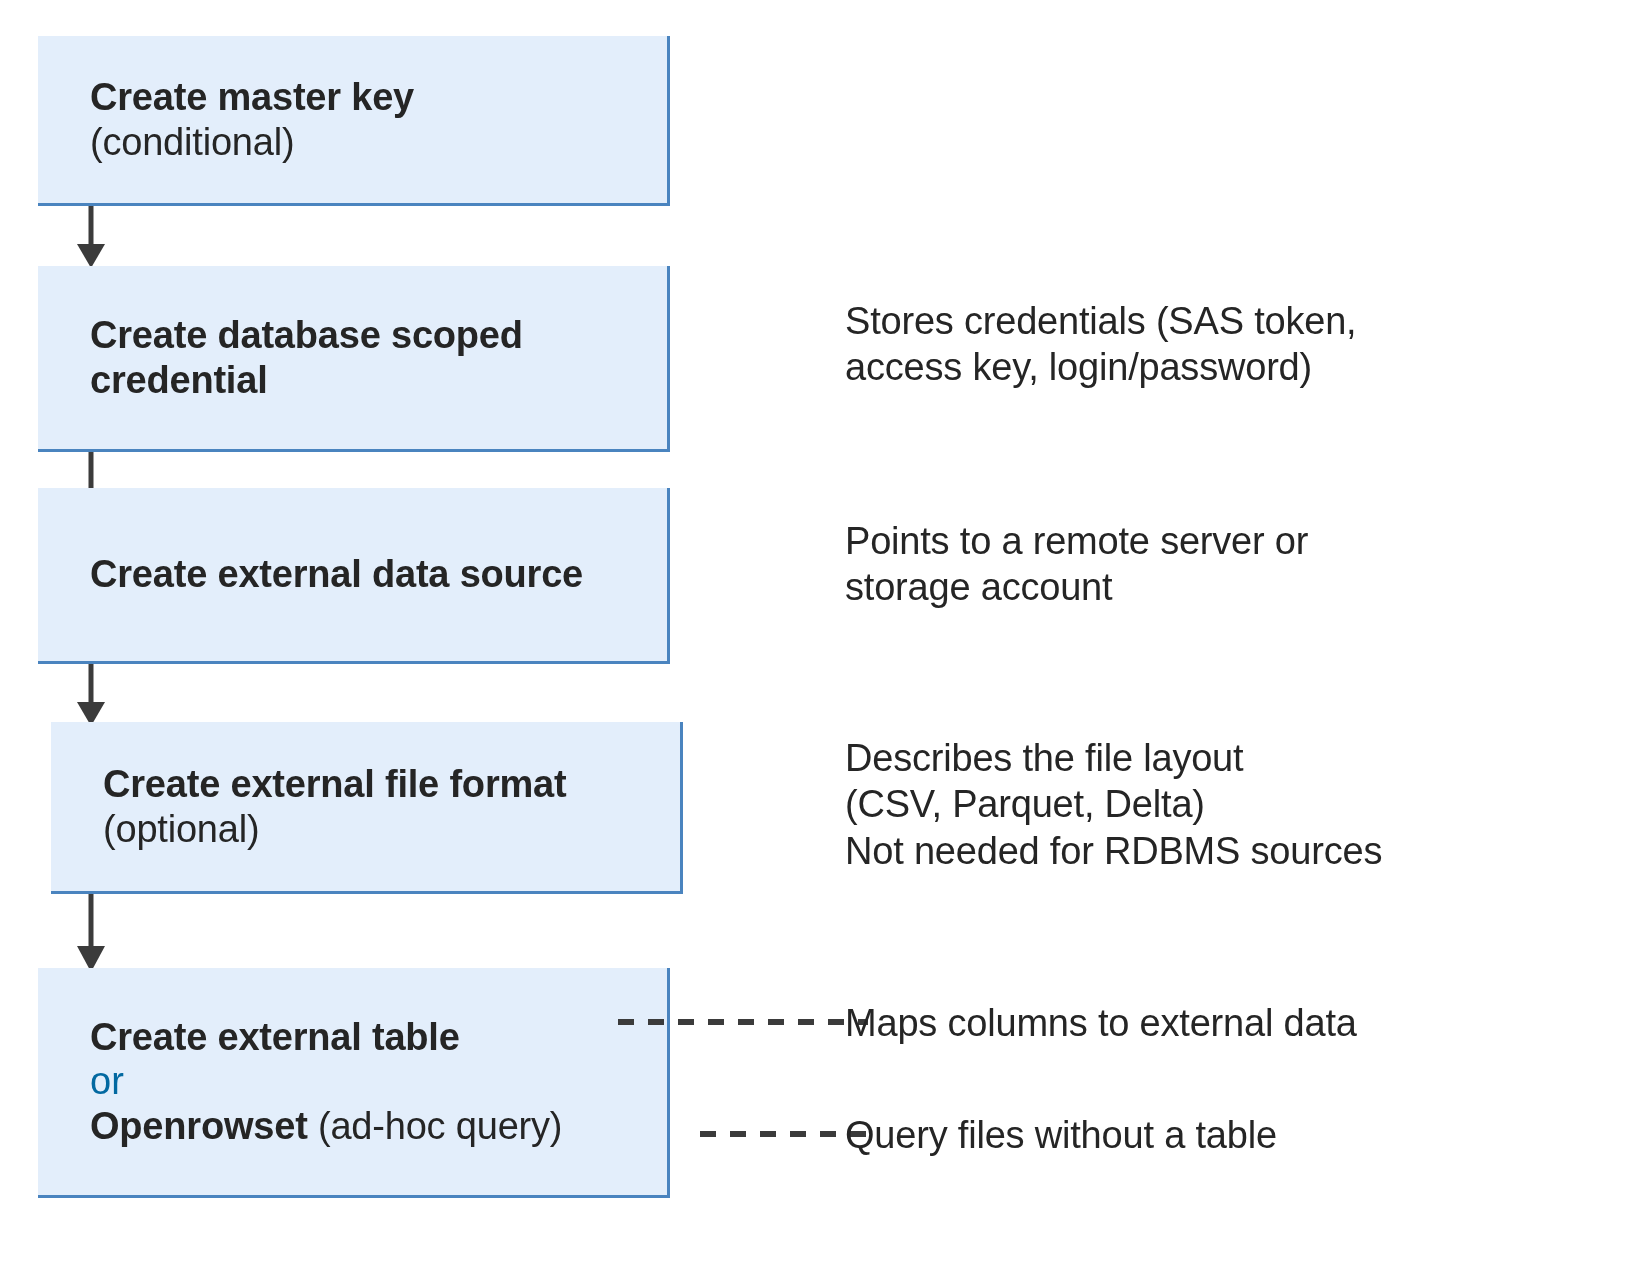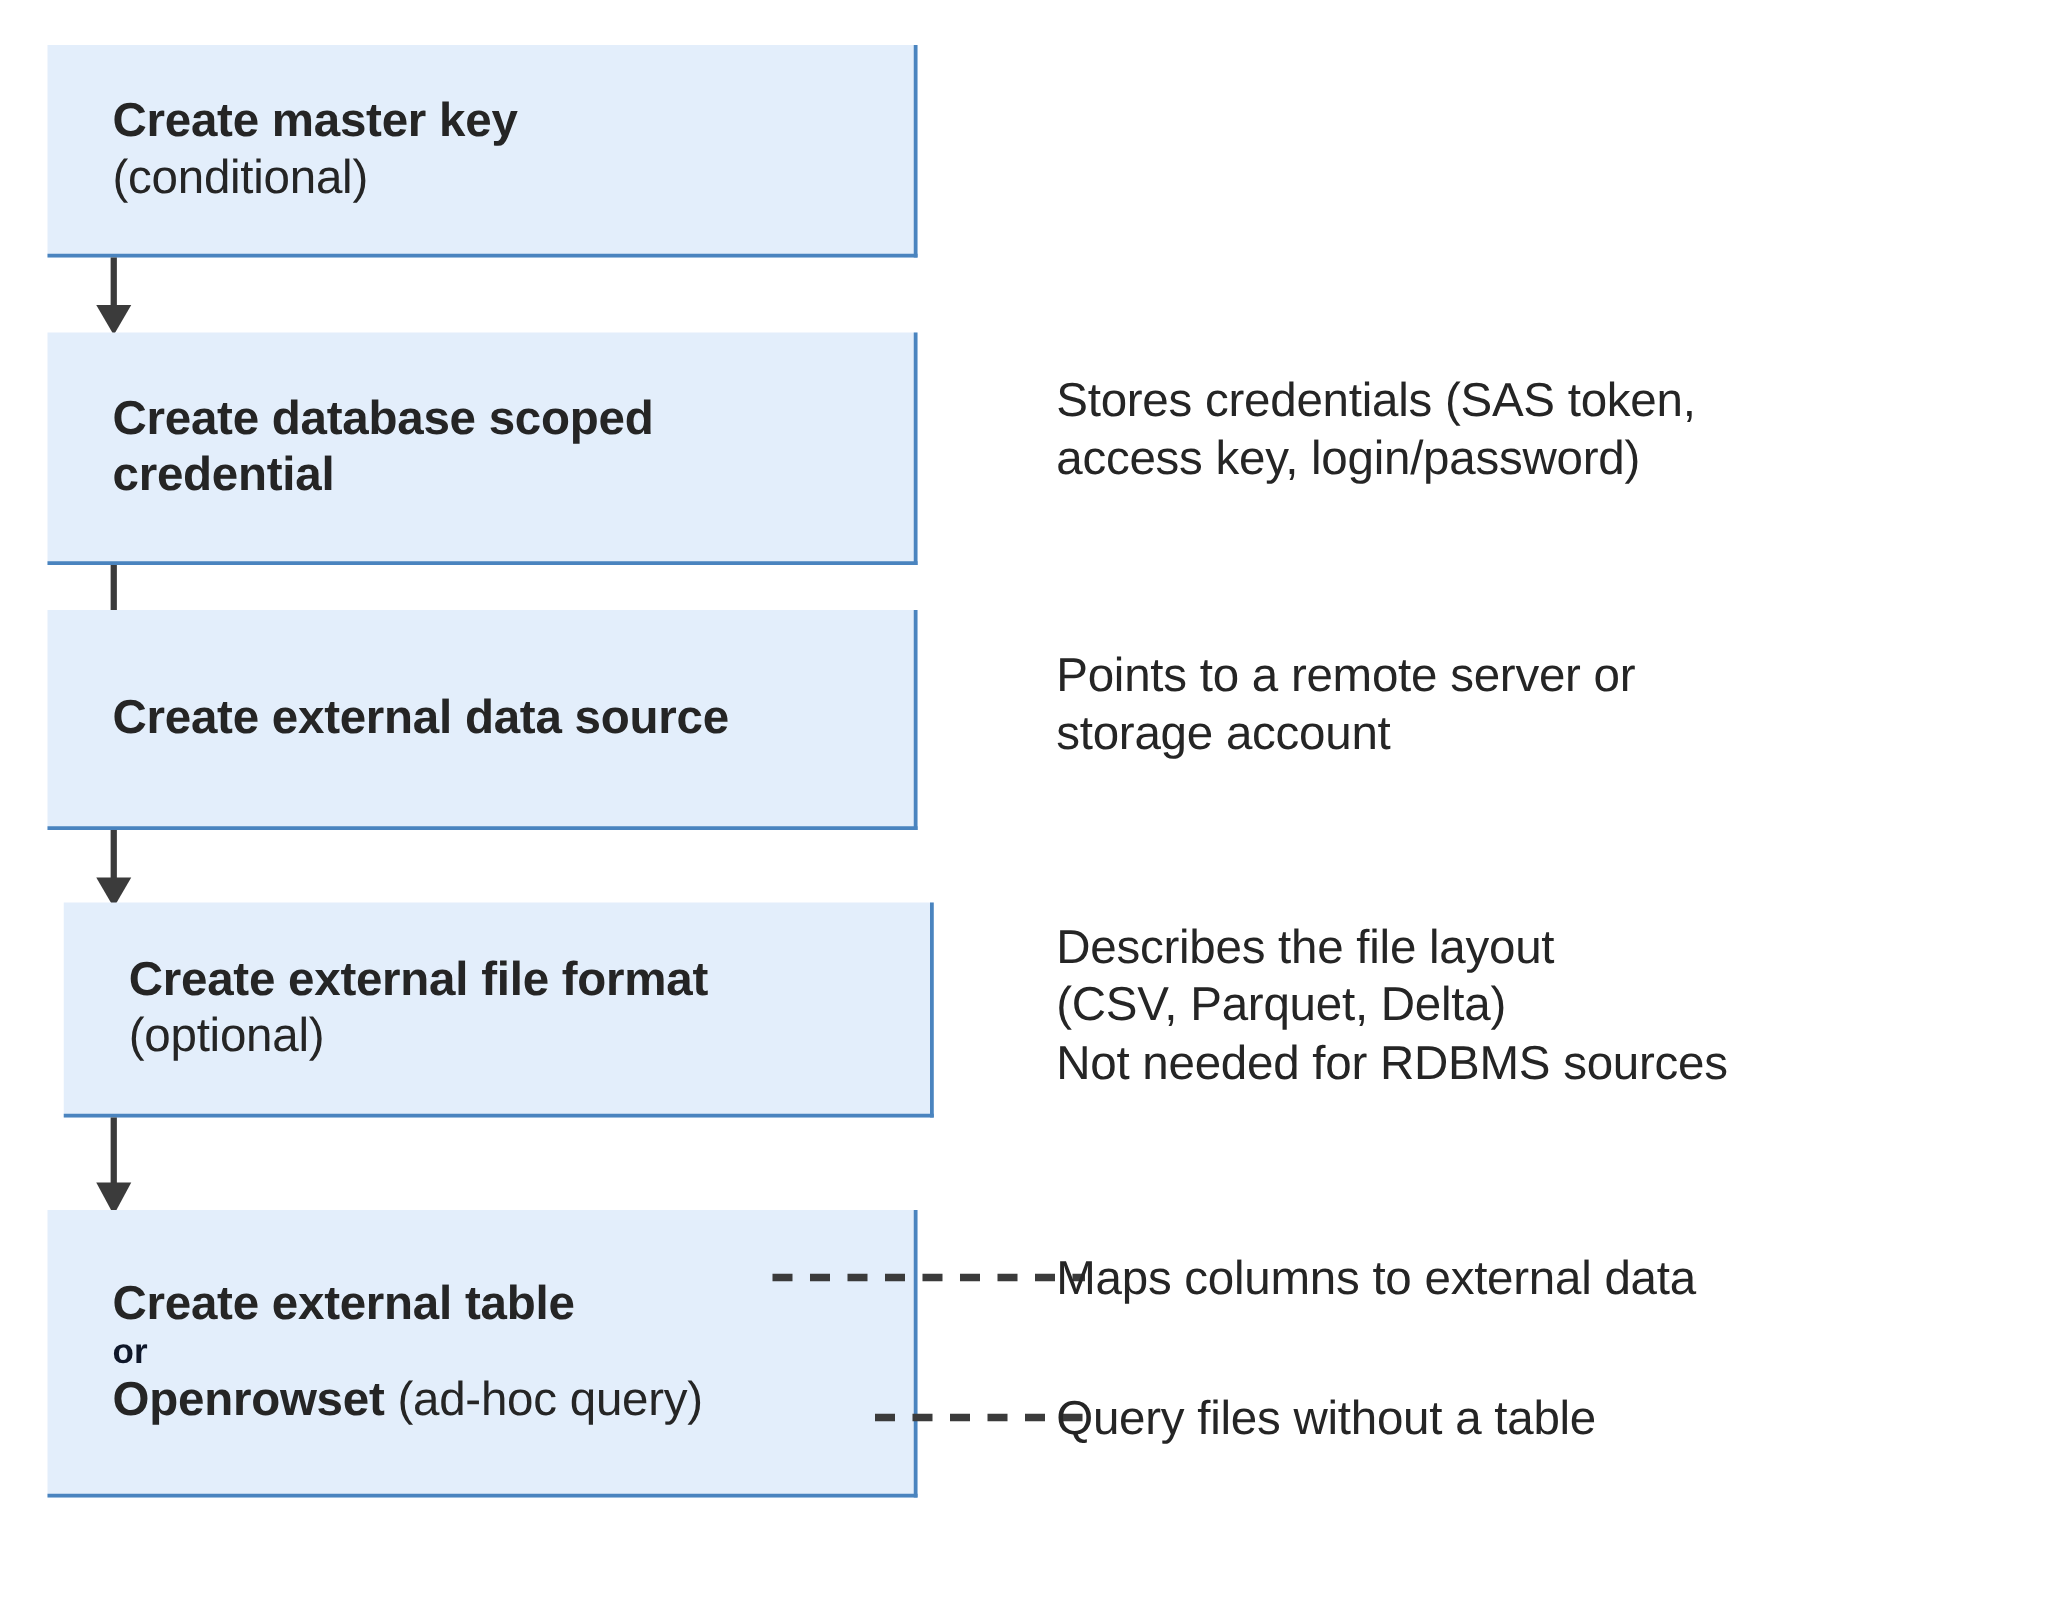--- a/index.html
+++ b/index.html
@@ -18,21 +18,21 @@
   #diagram {
     position: relative;
     width: 1638px;
     height: 1284px;
   }
 
   
   .step-box {
     position: absolute;
     left: 38px;
-    width: 696px;
+    width: 632px;
     background: #e3eefb;
     box-sizing: border-box;
     border-right: 3px solid #4a84bf;
     border-bottom: 3px solid #4a84bf;
     display: flex;
     flex-direction: column;
     justify-content: center;
   }
   .step-inner {
     padding-left: 52px;
@@ -46,24 +46,24 @@
     letter-spacing: -0.2px;
   }
   .step-sub {
     font-weight: normal;
     font-size: 38px;
     line-height: 1.16;
     color: #252525;
     letter-spacing: -0.2px;
   }
   .step-or {
-    font-weight: bold;
-    font-size: 28px;
+    font-weight: normal;
+    font-size: 38px;
     line-height: 1.16;
-    color: #0f172a;
+    color: #0369a1;
   }
   .inline-normal {
     font-weight: normal;
   }
 
   
   .note {
     position: absolute;
     left: 845px;
     font-size: 38px;

